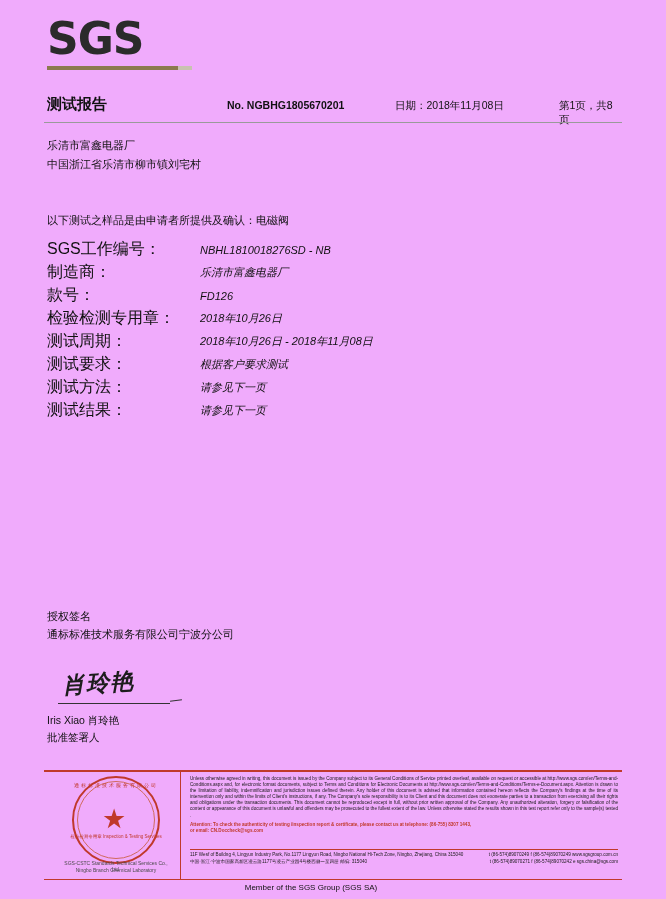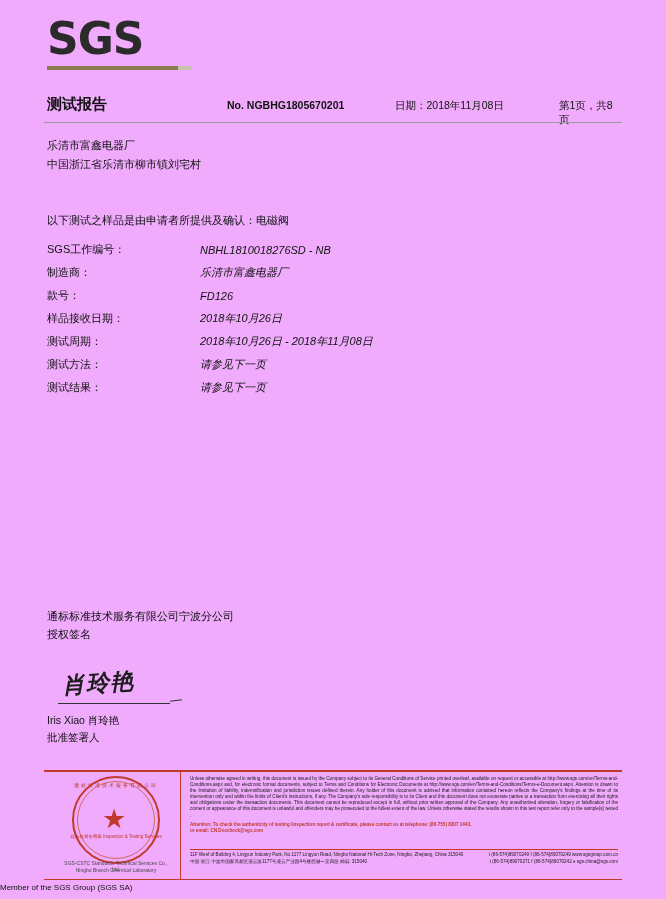--- a/index.html
+++ b/index.html
@@ -125,21 +125,21 @@
     top: 238px;
     width: 520px;
   }
   .field-row {
     display: flex;
     height: 23px;
     align-items: center;
   }
   .field-label {
     width: 153px;
-    font-size: 11px;
+    font-size: 16px;
     color: #111;
   }
   .field-value {
     font-size: 11px;
     color: #111;
     font-style: italic;
   }
 
   
   .signer-org {
@@ -333,21 +333,21 @@
     white-space: nowrap;
   }
   .addr-left { flex: 0 0 auto; }
   .addr-right { flex: 0 0 auto; }
 
   .member {
     position: absolute;
     left: 0;
     top: 883px;
     width: 622px;
-    text-align: left;
+    text-align: center;
     font-size: 8px;
     color: #111;
   }
 </style>
 </head>
 <body>
 
 <div class="page">
 
   <div class="logo-block">
@@ -378,40 +378,44 @@
     </div>
     <div class="field-row">
       <div class="field-label">制造商：</div>
       <div class="field-value">乐清市富鑫电器厂</div>
     </div>
     <div class="field-row">
       <div class="field-label">款号：</div>
       <div class="field-value">FD126</div>
     </div>
     <div class="field-row">
-      <div class="field-label">样品接收日期：</div>
+      <div class="field-label">检验检测专用章：</div>
       <div class="field-value">2018年10月26日</div>
     </div>
     <div class="field-row">
       <div class="field-label">测试周期：</div>
       <div class="field-value">2018年10月26日 - 2018年11月08日</div>
     </div>
     <div class="field-row">
+      <div class="field-label">测试要求：</div>
+      <div class="field-value">根据客户要求测试</div>
+    </div>
+    <div class="field-row">
       <div class="field-label">测试方法：</div>
       <div class="field-value">请参见下一页</div>
     </div>
     <div class="field-row">
       <div class="field-label">测试结果：</div>
       <div class="field-value">请参见下一页</div>
     </div>
   </div>
 
   <div class="signer-org">
+    <div>授权签名</div>
     <div>通标标准技术服务有限公司宁波分公司</div>
-    <div>授权签名</div>
   </div>
   <div class="sig-script">肖玲艳</div>
   <div class="sig-line"></div>
   <div class="sig-line2"></div>
   <div class="signer-name">
     <div>Iris Xiao 肖玲艳</div>
     <div>批准签署人</div>
   </div>
 
   <div class="footer-rule-top"></div>

